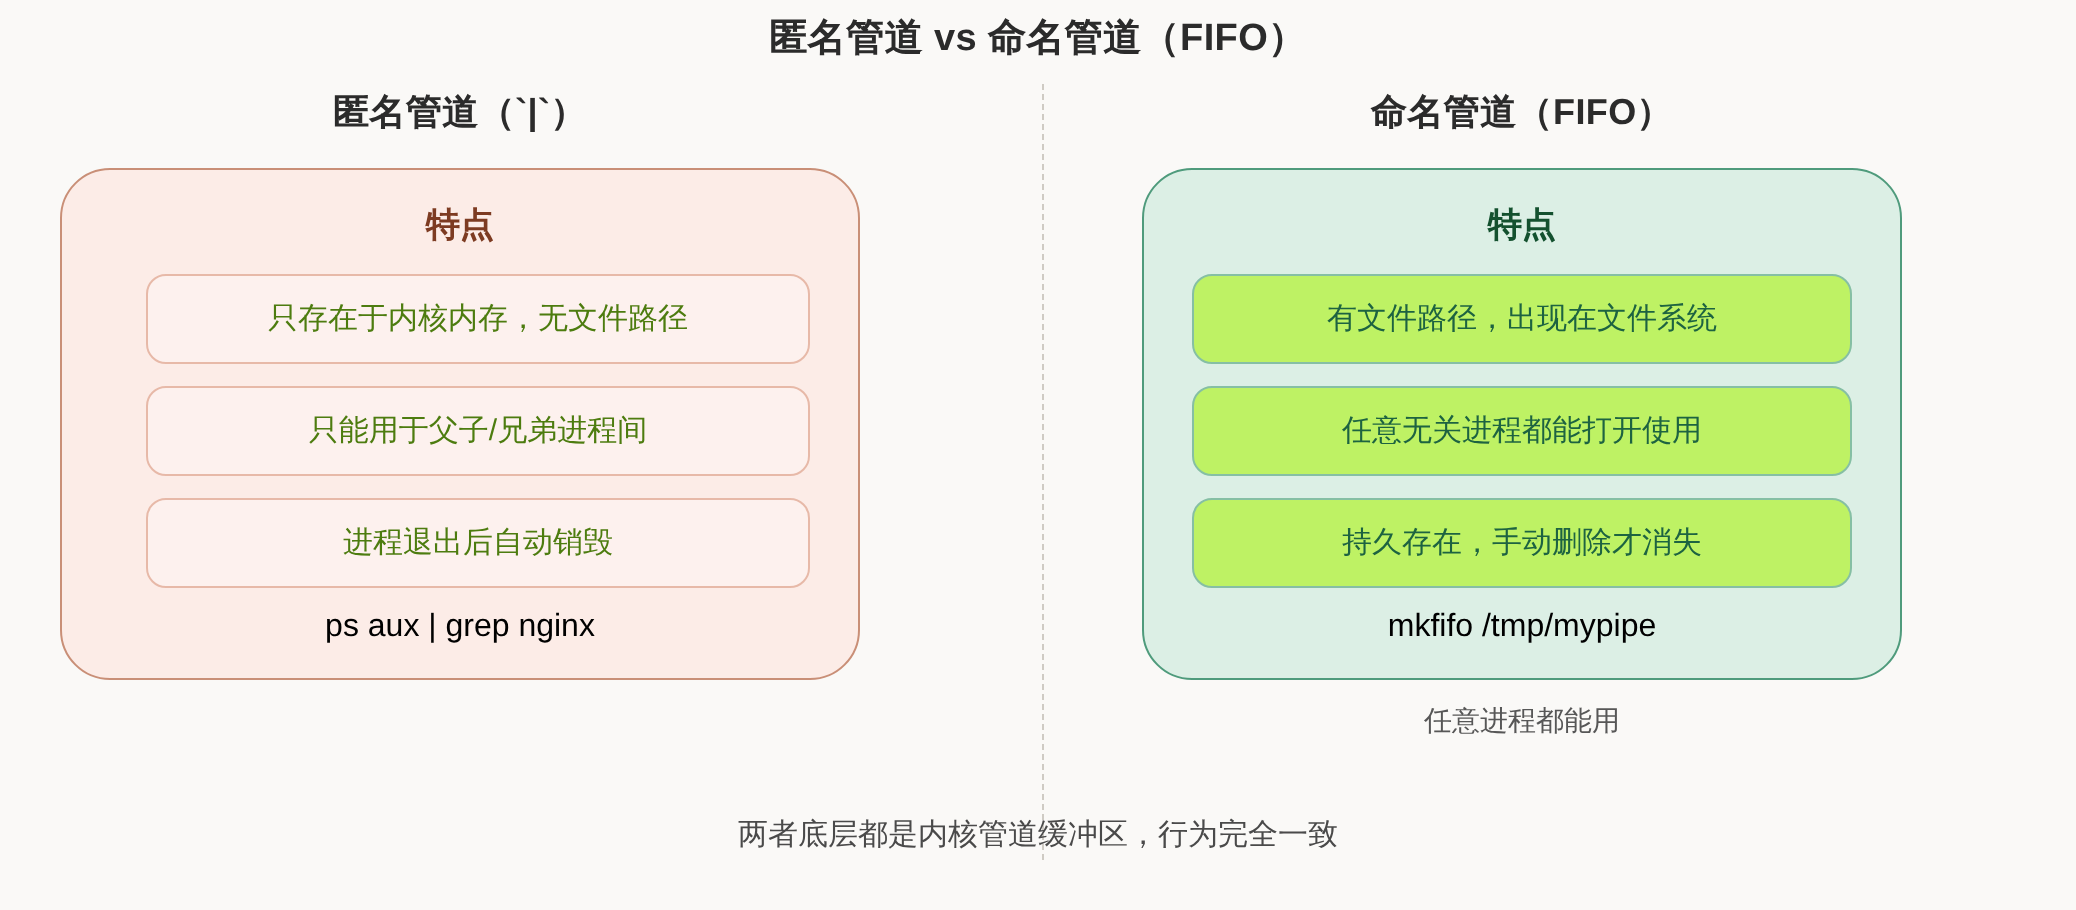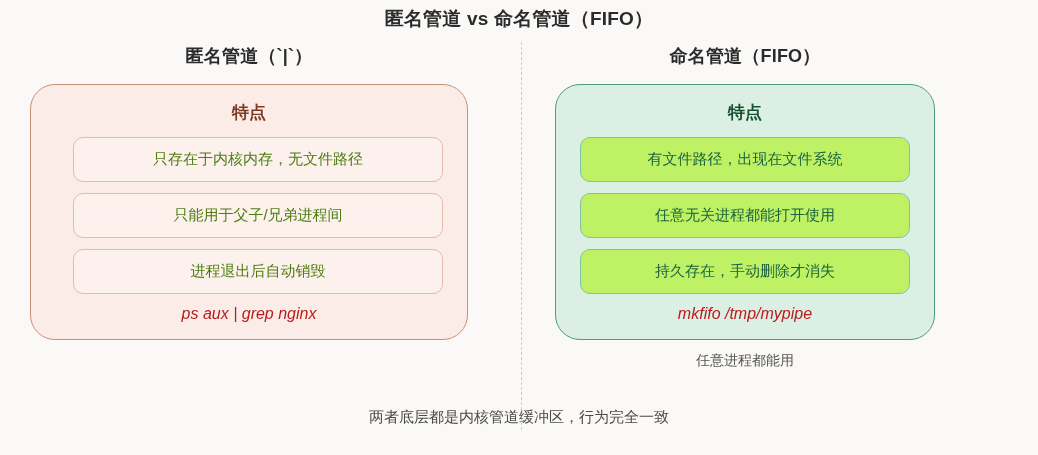--- a/index.html
+++ b/index.html
@@ -36,22 +36,22 @@
     width: 0;
     height: 388px;
     border-left: 1px dashed #cfcbc4;
   }
 
   
   .column {
     position: absolute;
     top: 44px;
   }
-  .column.left  { left: 30px;  width: 438px; }
-  .column.right { left: 555px; width: 380px; }
+  .column.left  { left: 30px;  width: 400px; }
+  .column.right { left: 571px; width: 380px; }
 
   .column-title {
     text-align: center;
     font-size: 18px;
     font-weight: bold;
     color: #2b2b2b;
     margin: 0 0 16px 0;
     letter-spacing: 0.2px;
   }
 
@@ -101,22 +101,21 @@
     border-color: #86bfa4;
     color: #1d6341;
   }
 
   
   .cmd {
     text-align: center;
     font-size: 16px;
     margin-top: 5px;
     margin-bottom: 2px;
-    color: #b91c1c;
-    font-style: italic;
+    color: #000000;
   }
 
   
   .caption {
     text-align: center;
     font-size: 14px;
     color: #575757;
     margin-top: 12px;
   }
 

